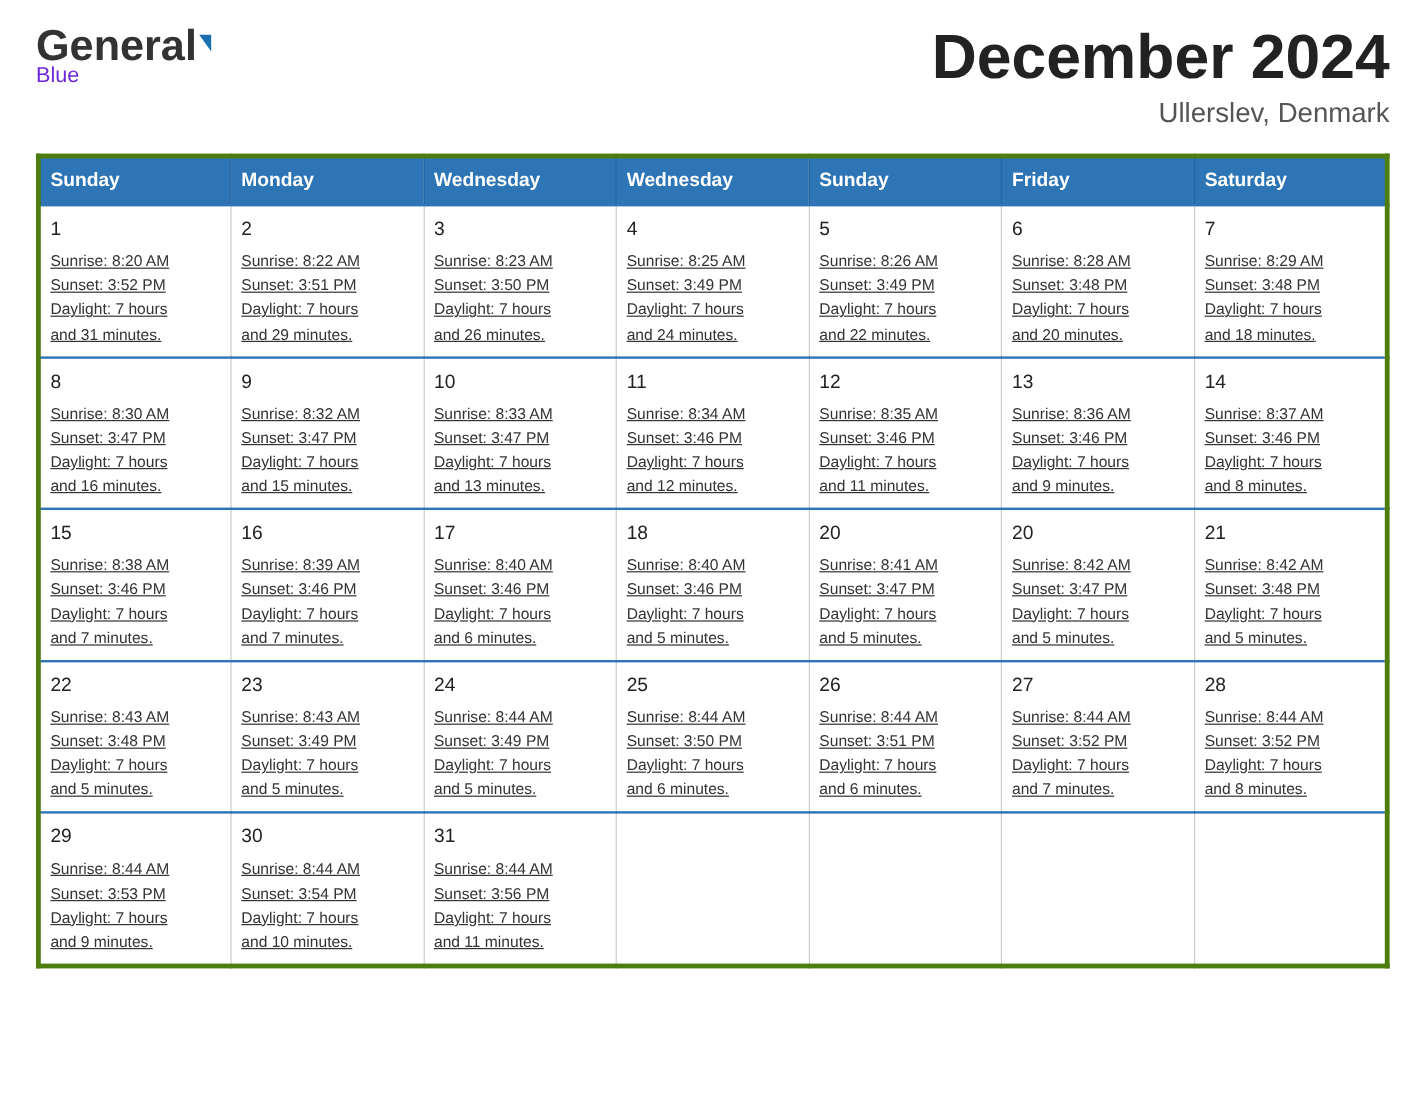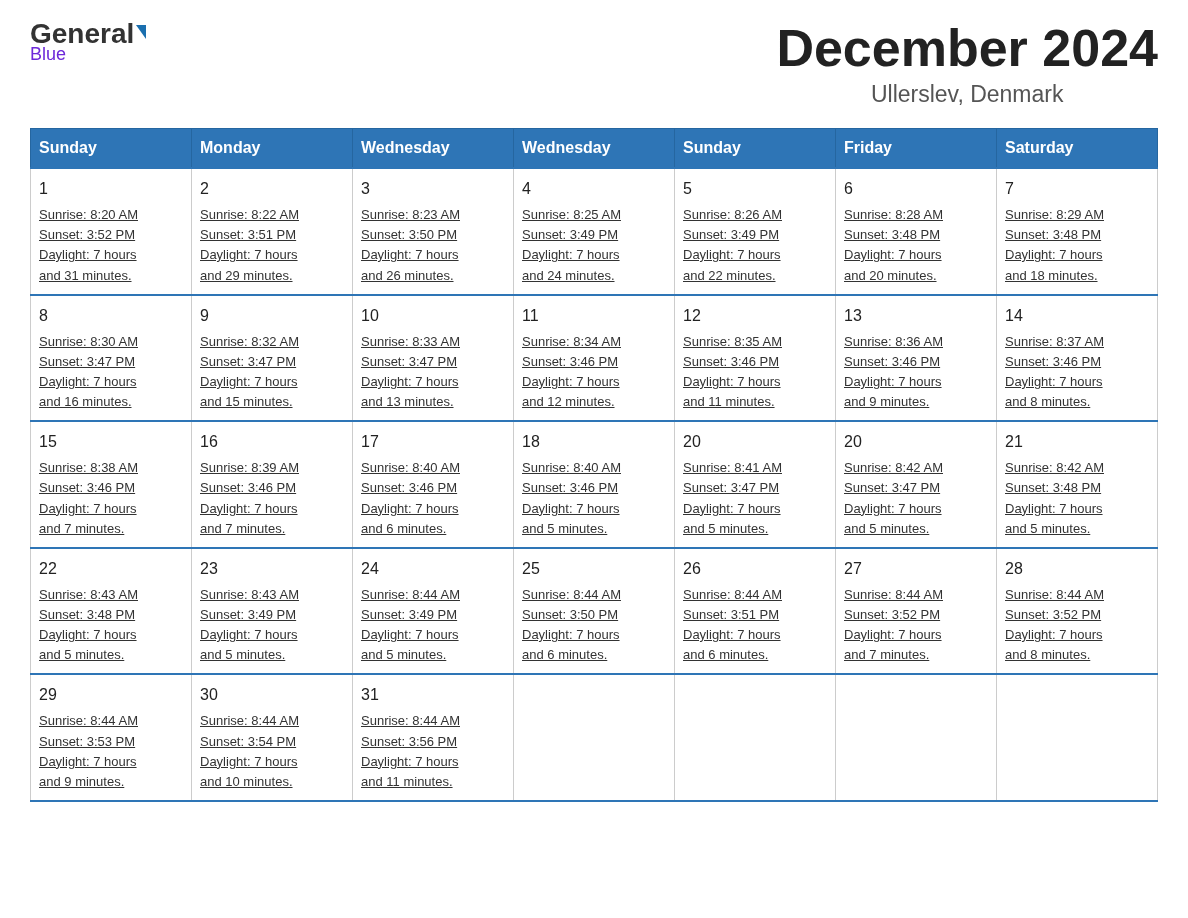--- a/index.html
+++ b/index.html
@@ -15,21 +15,21 @@
       justify-content: space-between;
       align-items: flex-start;
       margin-bottom: 20px;
     }
     .logo {
       display: flex;
       flex-direction: column;
       align-items: flex-start;
     }
     .logo-text {
-      font-size: 28px;
+      font-size: 36px;
       font-weight: bold;
       color: #333;
       line-height: 1;
     }
     .logo-triangle {
       display: inline-block;
       width: 0;
       height: 0;
       border-left: 10px solid transparent;
       border-top: 14px solid #1a6faf;
@@ -38,37 +38,37 @@
       position: relative;
       top: -4px;
     }
     .logo-sub {
       font-size: 18px;
       font-weight: normal;
       color: #6d28d9;
       margin-top: -4px;
     }
     .title-block {
-      text-align: center;
+      text-align: right;
     }
     .month-title {
       font-size: 52px;
       font-weight: bold;
       color: #222;
       line-height: 1.1;
     }
     .location {
       font-size: 23px;
       color: #555;
       margin-top: 4px;
     }
     .calendar {
       width: 100%;
       border-collapse: collapse;
-      border: 1px solid #4d7c0f;
+      border: 4px solid #4d7c0f;
     }
     .calendar th {
       background-color: #2e75b6;
       color: #fff;
       font-size: 16px;
       font-weight: bold;
       padding: 10px 8px;
       text-align: left;
       border: 1px solid #2566a0;
     }

